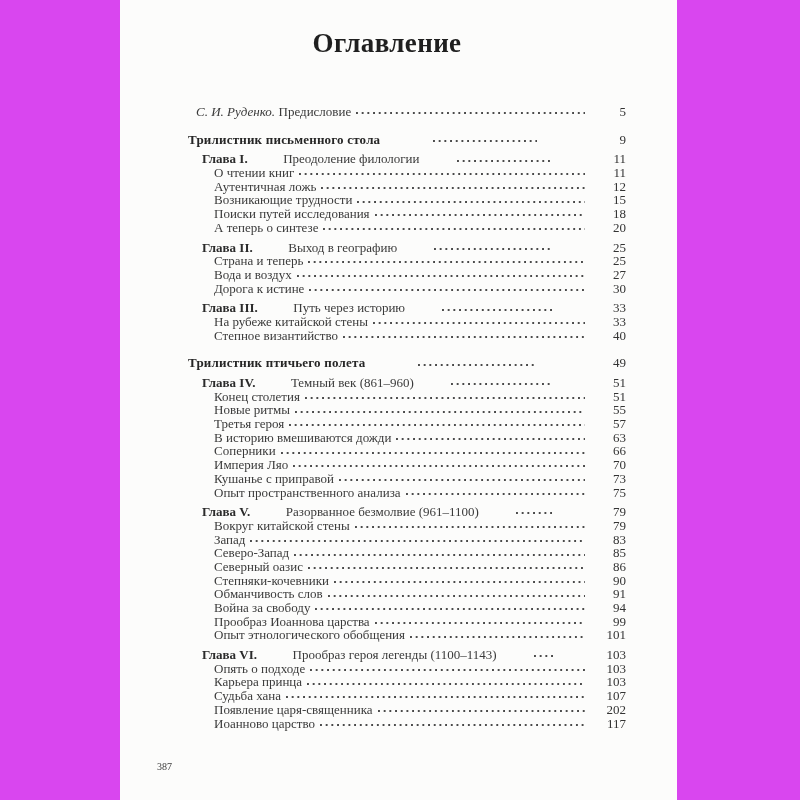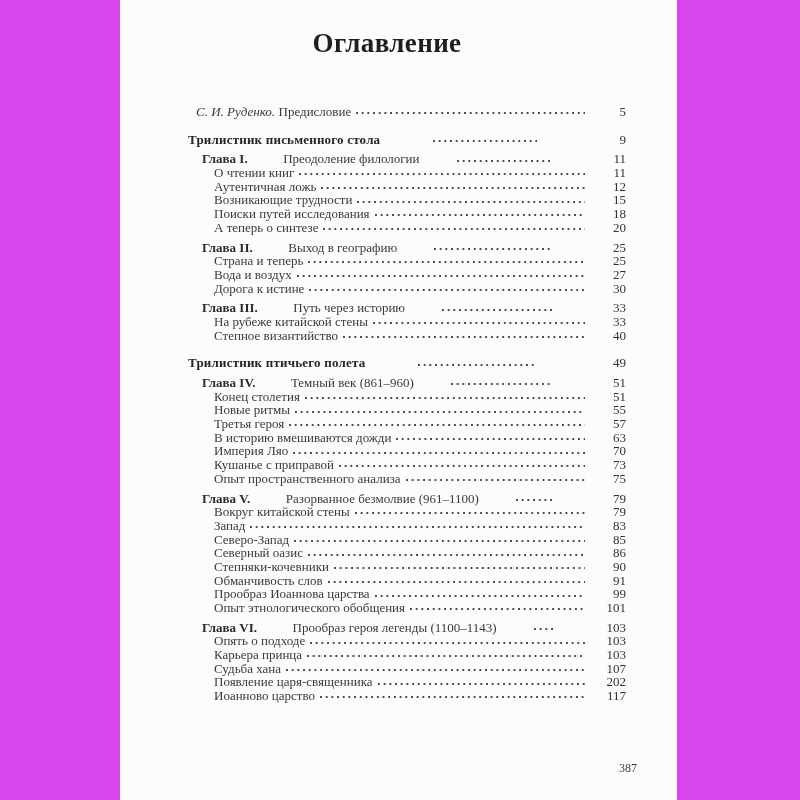--- a/index.html
+++ b/index.html
@@ -72,22 +72,22 @@
   .level-author .prefix { font-style: italic; }
   .level-part { margin-top: 14px; gap: 48px; }
   .level-part .label { font-weight: bold; color: #262626; letter-spacing: 0.2px; }
   .level-chapter { padding-left: 14px; margin-top: 6px; gap: 32px; }
   .level-chapter .prefix { font-weight: bold; color: #2b2b2b; }
   .level-section { padding-left: 26px; }
   .page-footer {
     position: absolute;
     left: 146px; top: 761px;
     width: 480px;
-    text-align: right;
-    font-size: 12px;
+    text-align: left;
+    font-size: 10px;
     color: #3a3a3a;
     transform: translateX(11px);
   }
 </style>
 </head>
 <body>
 
 <div class="stage">
   <div class="paper"></div>
 
@@ -215,20 +215,26 @@
     <span class="pagenum">57</span>
   </div>
       <div class="toc-row level-section">
 
     <span class="label">В историю вмешиваются дожди</span>
     <span class="leader"></span>
     <span class="pagenum">63</span>
   </div>
       <div class="toc-row level-section">
 
+    <span class="label">Соперники</span>
+    <span class="leader"></span>
+    <span class="pagenum">66</span>
+  </div>
+      <div class="toc-row level-section">
+
     <span class="label">Империя Ляо</span>
     <span class="leader"></span>
     <span class="pagenum">70</span>
   </div>
       <div class="toc-row level-section">
 
     <span class="label">Кушанье с приправой</span>
     <span class="leader"></span>
     <span class="pagenum">73</span>
   </div>
@@ -275,20 +281,26 @@
     <span class="pagenum">90</span>
   </div>
       <div class="toc-row level-section">
 
     <span class="label">Обманчивость слов</span>
     <span class="leader"></span>
     <span class="pagenum">91</span>
   </div>
       <div class="toc-row level-section">
 
+    <span class="label">Война за свободу</span>
+    <span class="leader"></span>
+    <span class="pagenum">94</span>
+  </div>
+      <div class="toc-row level-section">
+
     <span class="label">Прообраз Иоаннова царства</span>
     <span class="leader"></span>
     <span class="pagenum">99</span>
   </div>
       <div class="toc-row level-section">
 
     <span class="label">Опыт этнологического обобщения</span>
     <span class="leader"></span>
     <span class="pagenum">101</span>
   </div>

